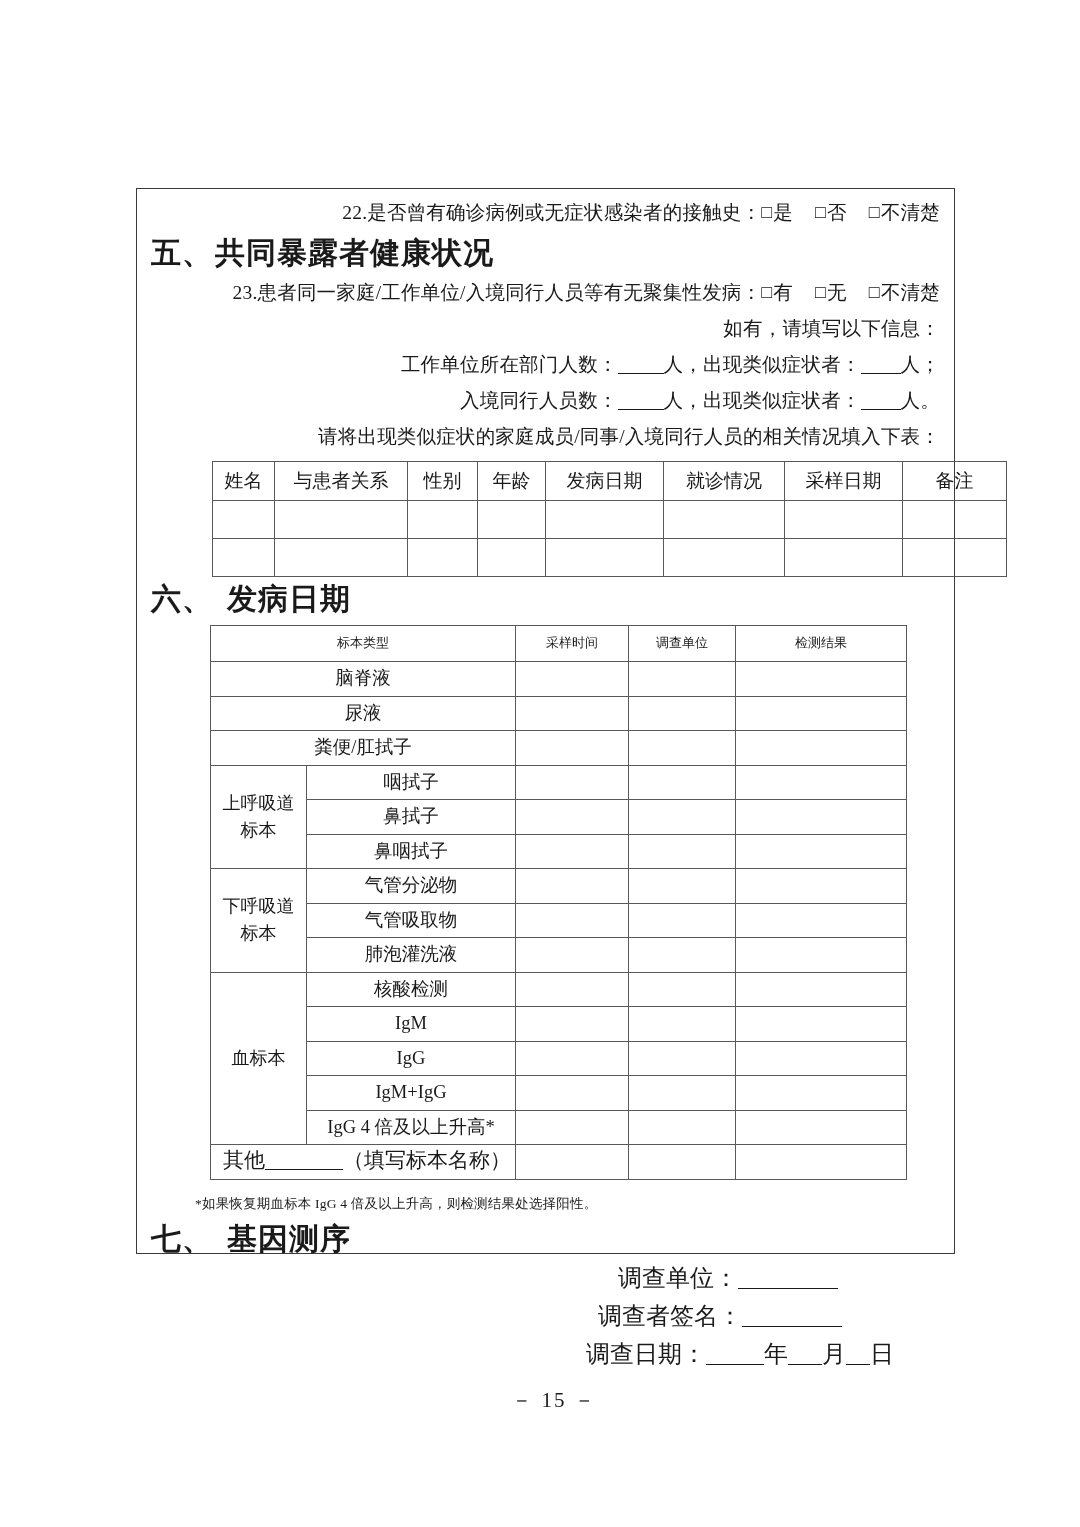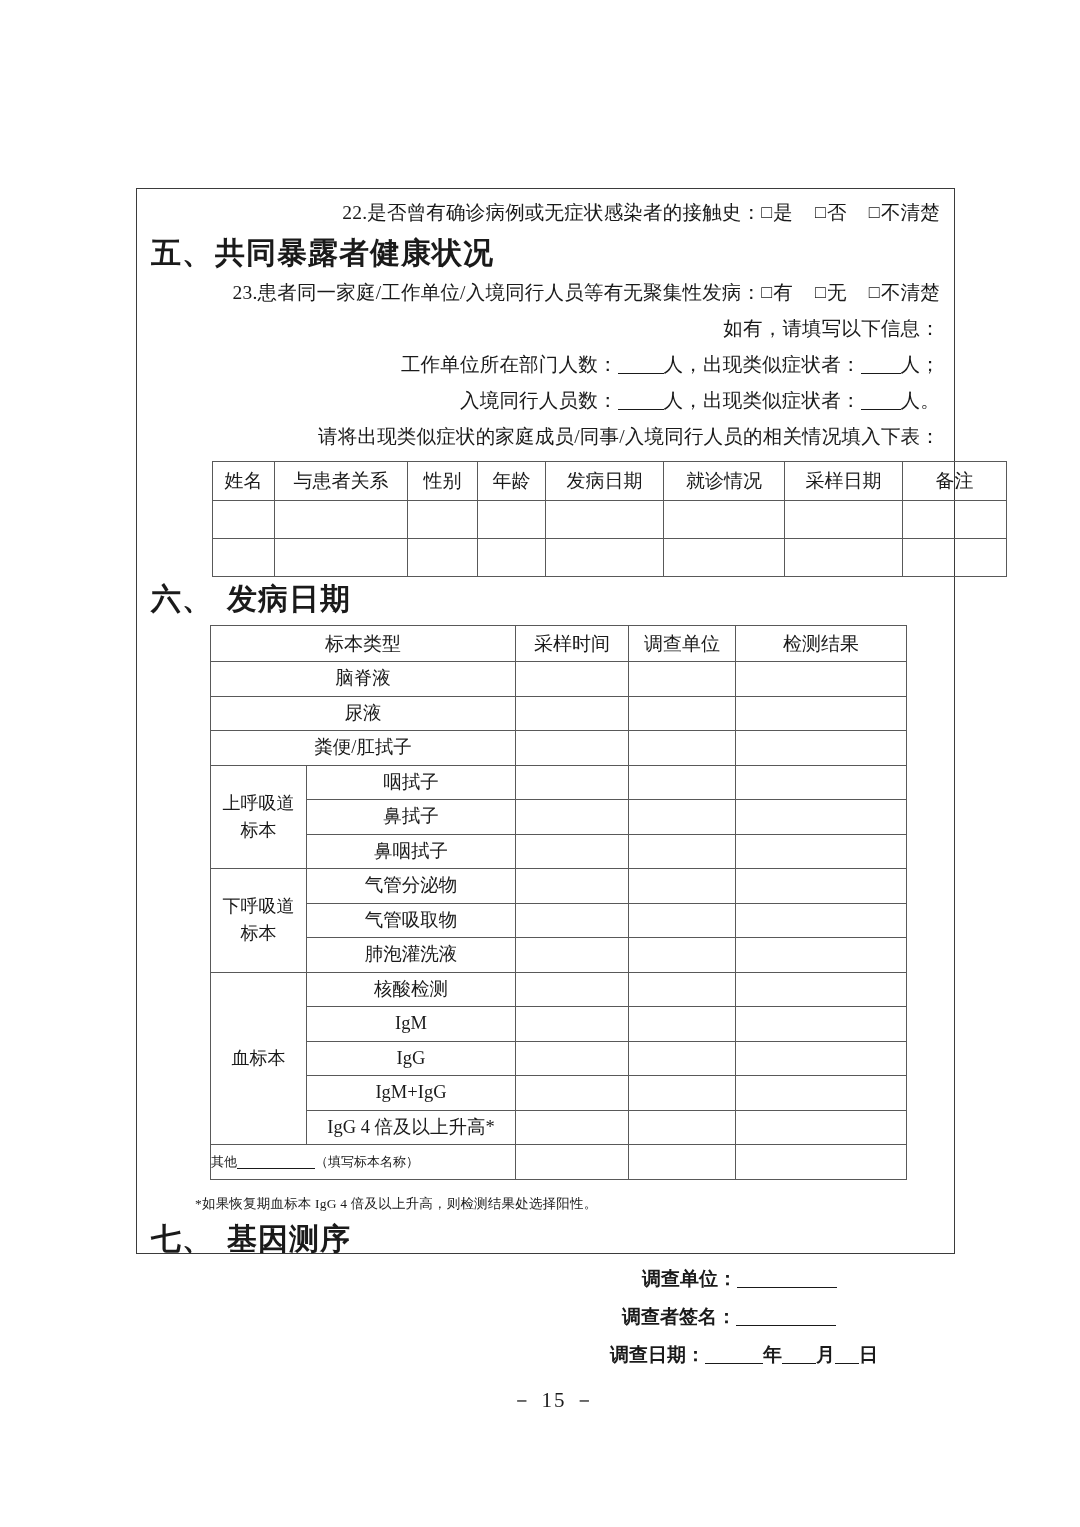--- a/index.html
+++ b/index.html
@@ -98,54 +98,55 @@
   .contacts-table td { height: 37px; }
   .contacts-table thead td { height: 38px; font-size: 19px; }
 
   
   .lab-table {
     margin-left: 59px;
     margin-top: 4px;
     width: 696px;
   }
   .lab-table td { height: 33.5px; font-size: 18.5px; }
-  .lab-table thead td { height: 35px; font-size: 19px; }
+  .lab-table thead td { height: 35px; font-size: 13px; }
   .lab-table td.group {
     font-size: 18px;
     line-height: 1.5;
   }
   .lab-table td.other-cell {
     text-align: left;
-    font-size: 13px;
+    padding-left: 12px;
+    font-size: 21px;
+    font-family: Liberation Mono, monospace;
   }
   .other-blank {
     display: inline-block;
     width: 78px;
     border-bottom: 1.6px solid #1a1a1a;
     vertical-align: -3px;
   }
 
   .footnote {
     font-size: 13.5px;
     line-height: 26px;
     padding-left: 44px;
     margin-top: 11px;
     white-space: nowrap;
     letter-spacing: 0.2px;
   }
 
   
   .sign-block {
     position: absolute;
-    left: 600px;
+    left: 576px;
     top: 1262px;
     width: 360px;
-    font-size: 19px;
+    font-size: 24px;
     line-height: 33px;
-    font-weight: bold;
   }
   .sign-row {
     text-align: left;
     white-space: nowrap;
     margin-bottom: 5px;
   }
   .sign-row.r1 { padding-left: 42px; }
   .sign-row.r2 { padding-left: 22px; }
   .sign-row.r3 { padding-left: 10px; }
   .sig-line {

